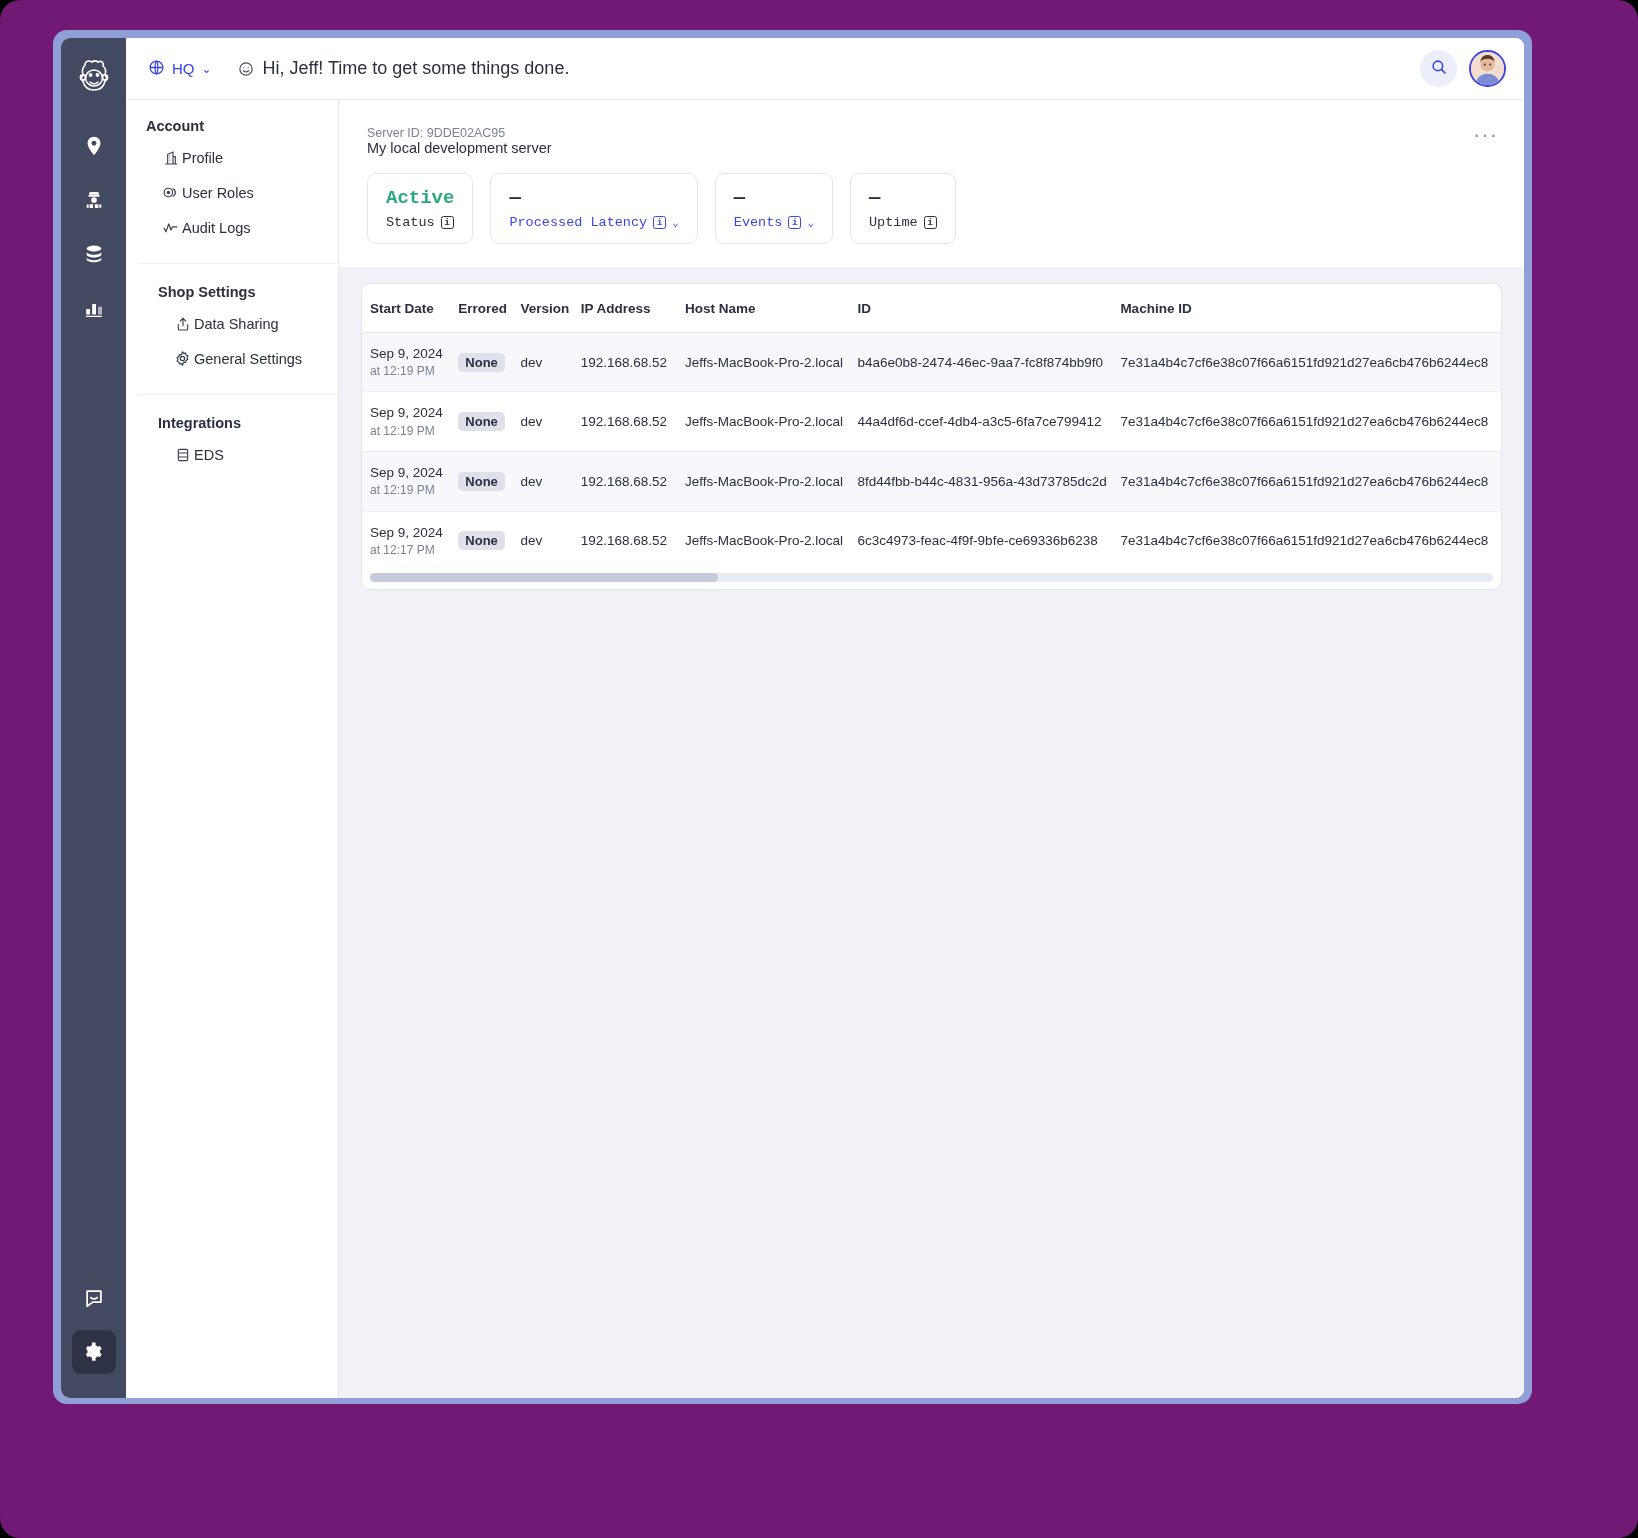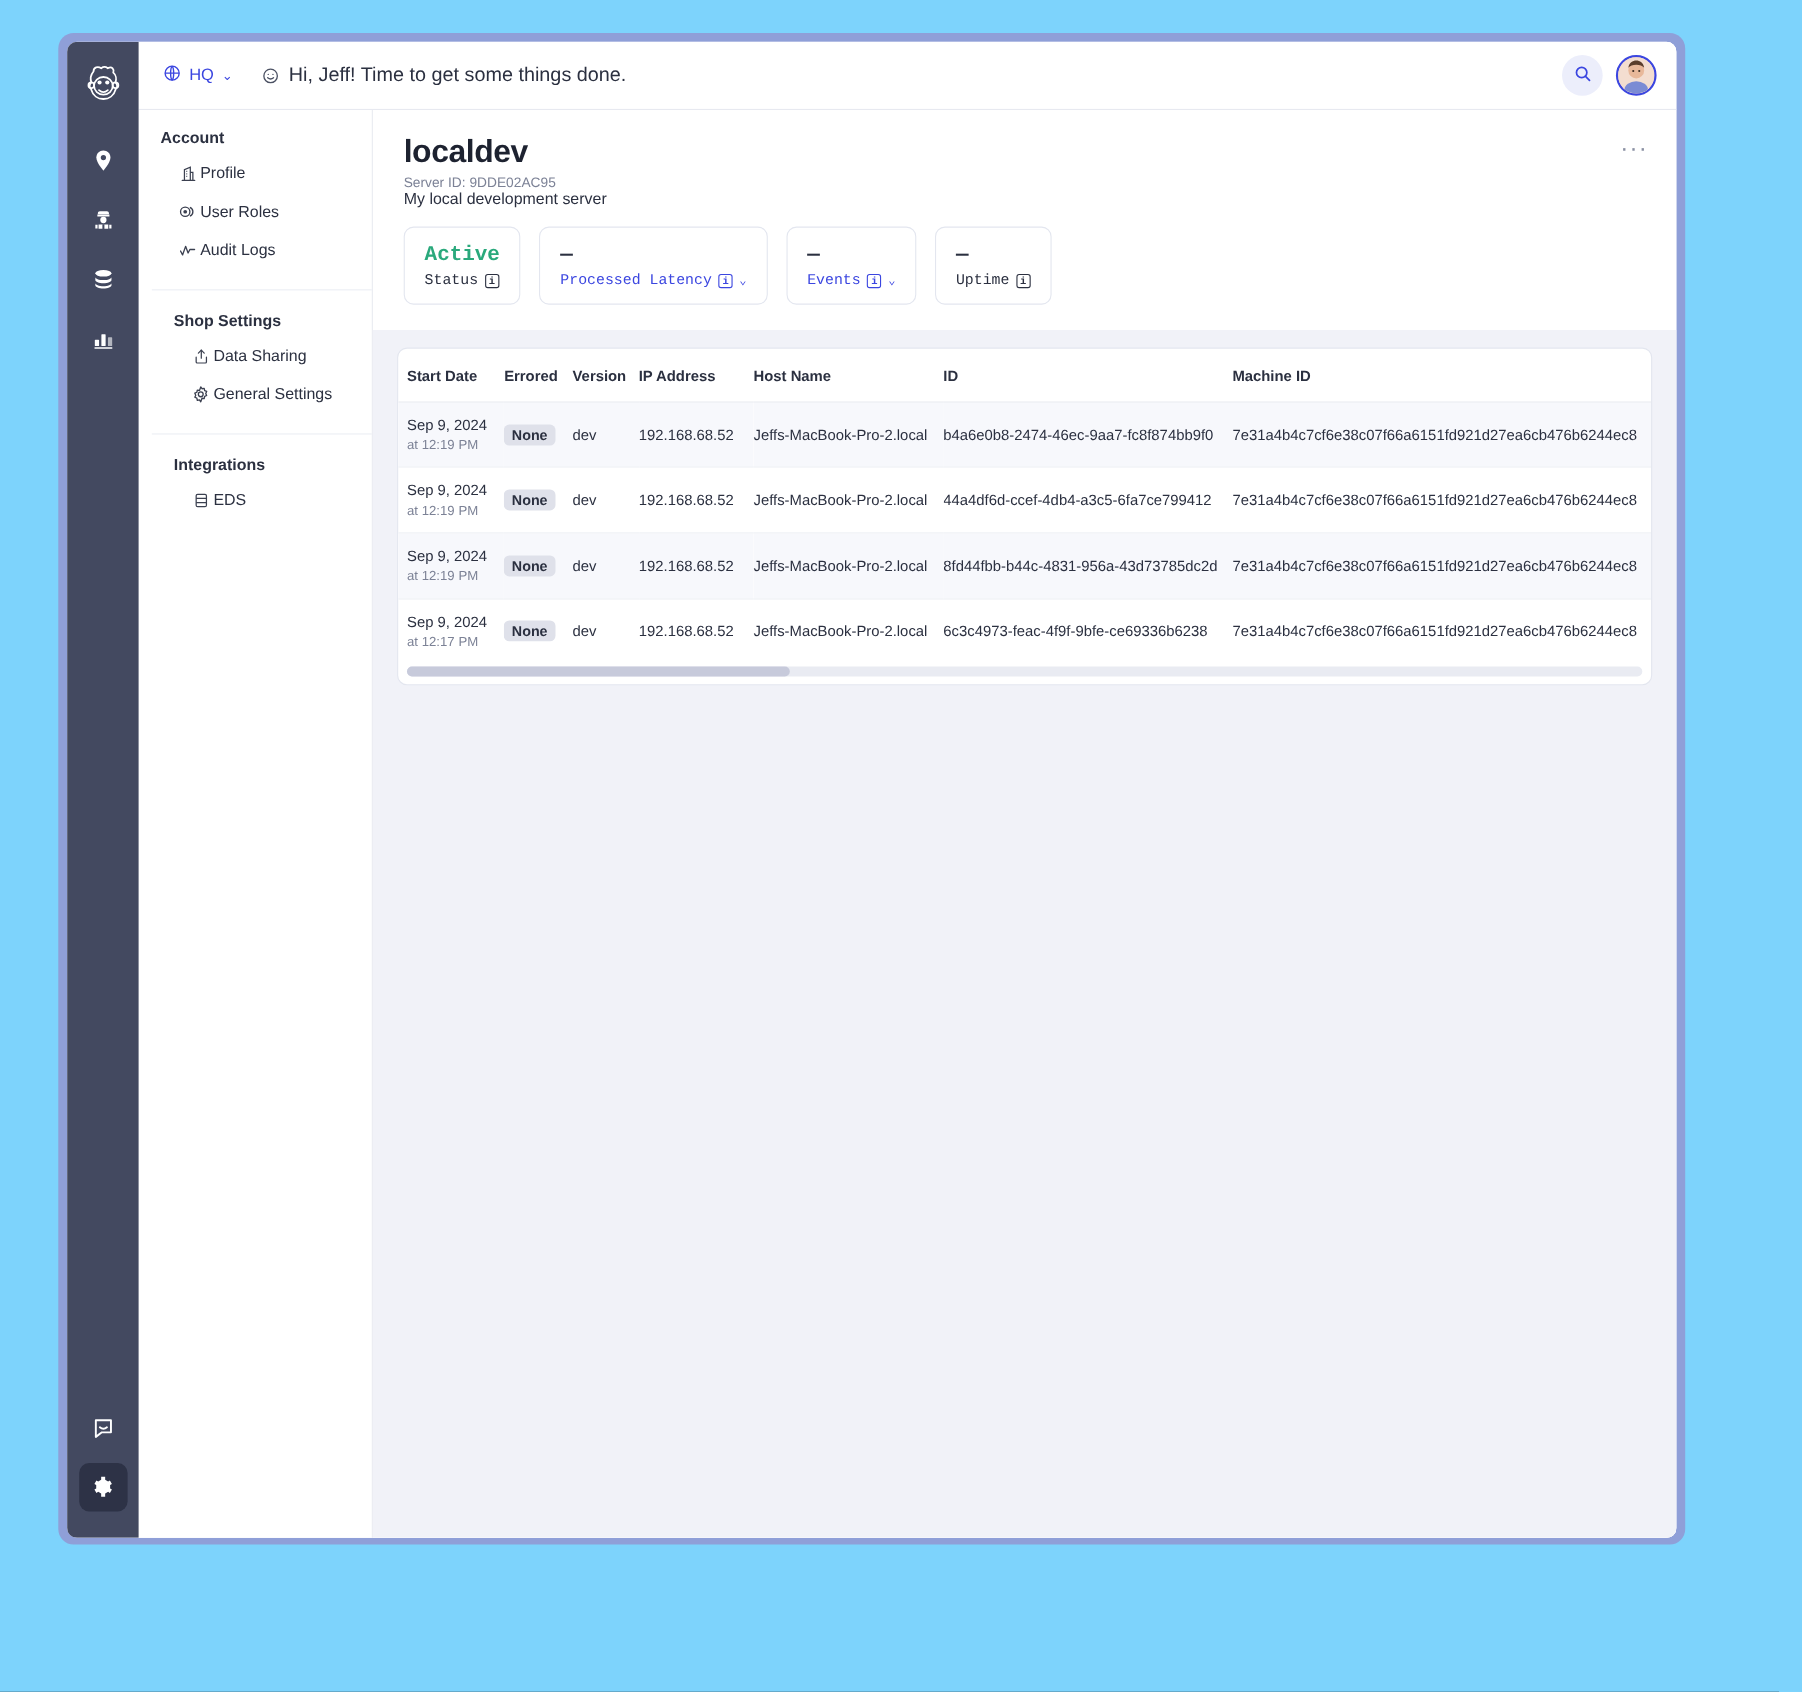--- a/index.html
+++ b/index.html
@@ -4,22 +4,22 @@
 <style>
   * { box-sizing: border-box; margin: 0; padding: 0; }
   html, body {
     width: 1638px; height: 1538px;
     background: #000;
     font-family: "Liberation Sans", sans-serif;
     overflow: hidden;
   }
   .desktop {
     position: absolute; inset: 0;
-    background: #7dd3fc;
-    display: flex; align-items: center; justify-content: center;
+    background: #701a75;
+    display: flex; align-items: center; justify-content: center; border-radius: 20px;
   }
   
   .window {
     position: absolute;
     left: 53px; top: 30px;
     width: 1479px; height: 1374px;
     background: #8f9fd8;
     border-radius: 14px;
     padding: 8px 8px 6px 8px;
     display: flex;
@@ -367,21 +367,20 @@
                   </svg>
                 </span>
                 <span>EDS</span>
               </div>
             </div>
           </aside>
 
           <main class="content">
             <div class="page-head">
               <div class="dots-btn">···</div>
-              <h1 class="page-title">localdev</h1>
               <div class="server-id">Server ID: 9DDE02AC95</div>
               <div class="server-desc">My local development server</div>
 
               <div class="stat-row">
                 <div class="stat-card">
                   <div class="stat-value active">Active</div>
                   <div class="stat-label">
                     <span>Status</span>
                     <span class="info-i">i</span>
                   </div>

